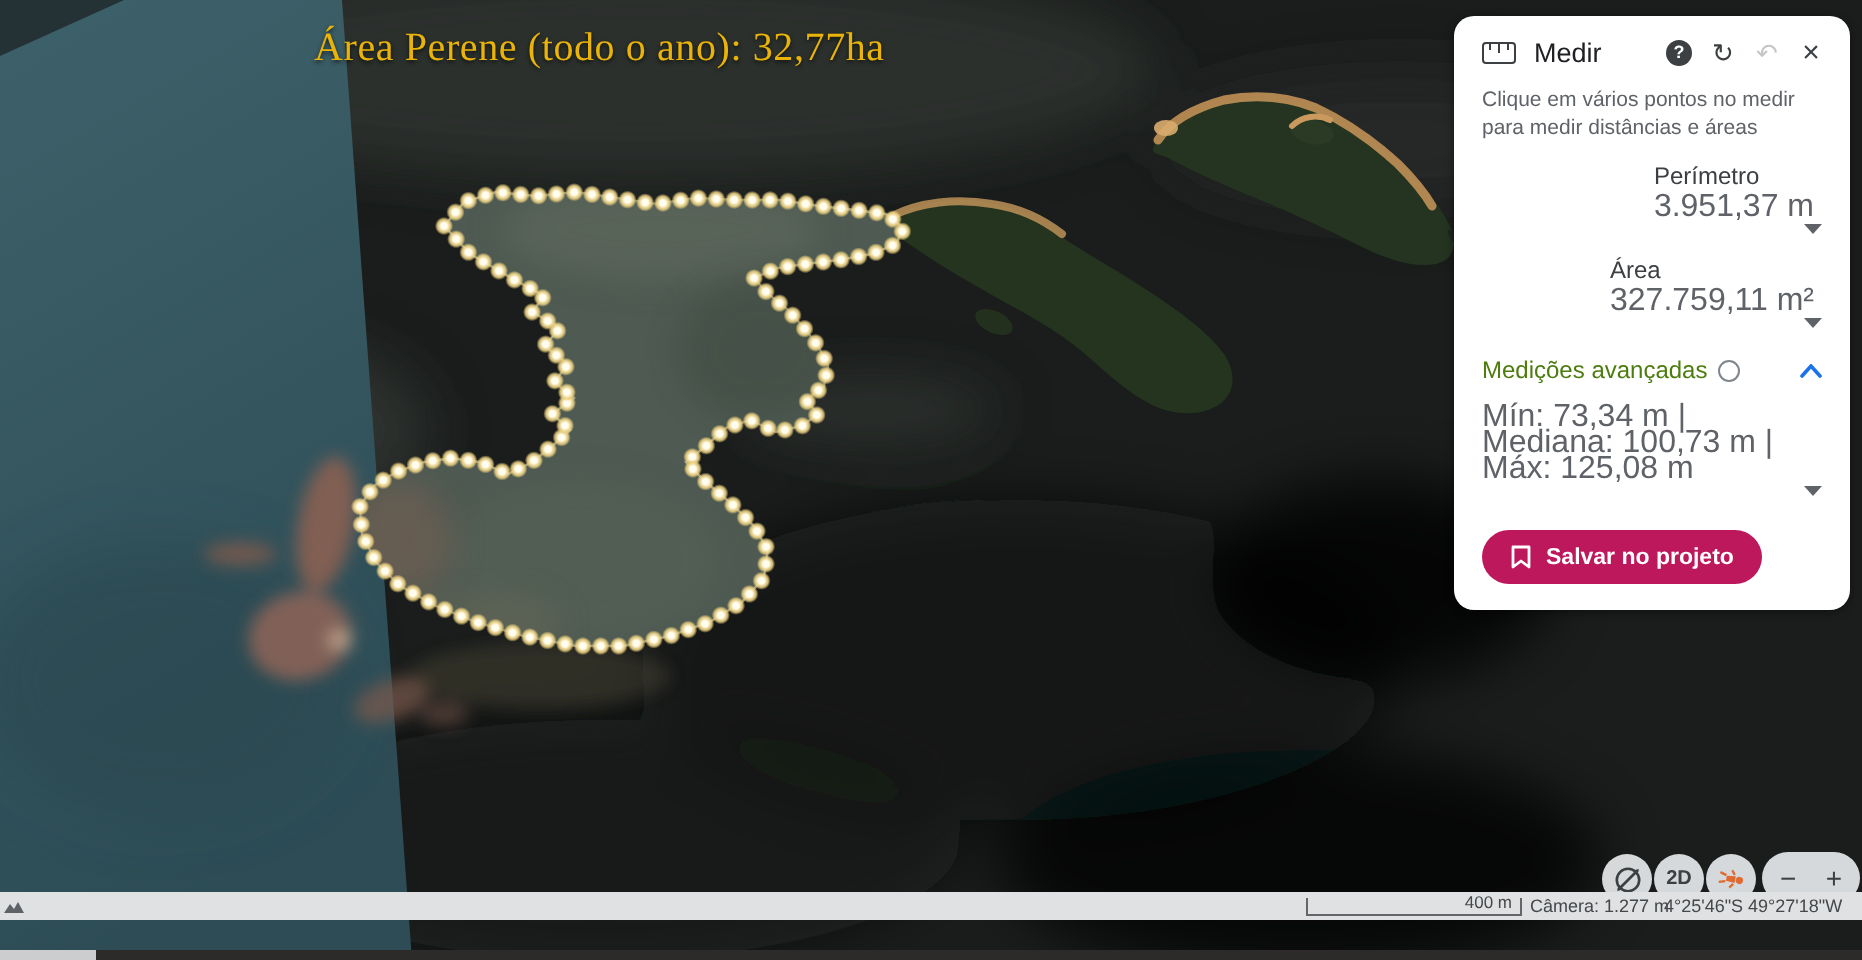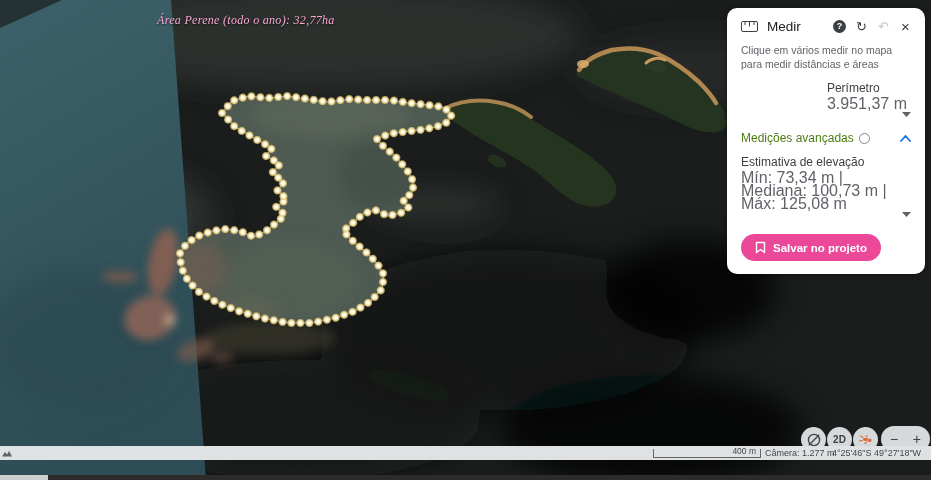--- a/index.html
+++ b/index.html
@@ -2,22 +2,22 @@
 <html><head>
 <meta charset="utf-8">
 <style>
   html,body{margin:0;padding:0;background:#000;}
   .stage{position:relative;width:931px;height:480px;overflow:hidden;
          background:#1a1d1c;font-family:"Liberation Sans",sans-serif;}
   .map-svg{position:absolute;left:0;top:0;}
 
   
   .map-label{position:absolute;left:157px;top:13px;
-    font-family:"Liberation Serif","DejaVu Serif",serif;font-size:12px;
-    color:#f9a8d4;text-shadow:0 1px 2px rgba(0,0,0,.65);letter-spacing:.3px;font-style:italic;}
+    font-family:"Liberation Serif","DejaVu Serif",serif;font-size:20px;
+    color:#eab308;text-shadow:0 1px 2px rgba(0,0,0,.65);letter-spacing:.3px;}
 
   
   .panel{position:absolute;top:8px;left:727px;width:198px;box-sizing:border-box;
     background:#fff;border-radius:10px;box-shadow:0 1px 4px rgba(0,0,0,.4);
     padding:11px 12px 13px 14px;color:#202124;}
   .panel-header{display:flex;align-items:center;margin-bottom:9px;justify-content:center;}
   .ruler-wrap{display:flex;align-items:center;margin-right:9px;}
   .panel-title{font-size:13.5px;color:#202124;flex:1;}
   .hicons{display:flex;align-items:center;gap:7px;}
   .hicon{width:15px;height:15px;display:flex;align-items:center;justify-content:center;
@@ -27,21 +27,21 @@
   .hicon.disabled{color:#c4c7c5;}
   .desc{font-size:10.5px;line-height:14px;color:#5f6368;margin-bottom:10px;padding-right:10px;}
   .metric{display:flex;align-items:flex-end;margin-bottom:9px;flex-direction:column;}
   .metric-text{flex:1;}
   .metric-label{font-size:12px;color:#3c4043;margin-bottom:2px;}
   .metric-value{font-size:16px;color:#5f6368;line-height:13px;padding-right:6px;}
   .caret{display:flex;align-items:center;padding:2px;cursor:pointer;}
   .advanced-row{display:flex;align-items:center;margin:12px 0 10px;cursor:pointer;}
   .advanced-label{font-size:12px;color:#4d7c0f;display:flex;align-items:center;gap:5px;flex:1;}
   .info-circle{width:9px;height:9px;border:1px solid #80868b;border-radius:50%;display:inline-block;}
-  .save-btn{display:inline-flex;align-items:center;gap:7px;background:#ec4899;color:#fff;
+  .save-btn{display:inline-flex;align-items:center;gap:7px;background:#be185d;color:#fff;
     font-size:11.5px;font-weight:bold;border:none;border-radius:15px;padding:7px 14px;
     margin-top:6px;cursor:pointer;font-family:"Liberation Sans",sans-serif;}
 
   
   .btn-circle{position:absolute;width:25px;height:25px;border-radius:50%;
     background:rgba(229,231,233,.93);display:flex;align-items:center;justify-content:center;
     color:#3c4043;cursor:pointer;}
   .btn-compass{left:801px;top:427px;}
   .btn-2d{left:827px;top:427px;font-size:10px;font-weight:bold;}
   .btn-pegman{left:853px;top:427px;}
@@ -427,50 +427,60 @@
         </span>
         <span class="hicon disabled">
           <span>↶</span>
         </span>
         <span class="hicon" style="font-size:15px;">
           <span>×</span>
         </span>
       </span>
     </div>
 
-    <div class="desc">Clique em vários medir no mapa para medir distâncias e áreas</div>
+    <div class="desc">Clique em vários pontos no medir para medir distâncias e áreas</div>
 
     <div class="metric">
       <span class="metric-text">
         <div class="metric-label">Perímetro</div>
         <div class="metric-value">3.951,37 m</div>
       </span>
       <span class="caret">
         <svg width="9" height="5" viewBox="0 0 9 5">
             <polygon points="0,0 9,0 4.5,5" fill="#5f6368"></polygon>
           </svg>
       </span>
     </div>
 
+    <div class="metric">
+      <span class="metric-text">
+        <div class="metric-label">Área</div>
+        <div class="metric-value">327.759,11 m²</div>
+      </span>
+      <span class="caret">
+        <svg width="9" height="5" viewBox="0 0 9 5">
+            <polygon points="0,0 9,0 4.5,5" fill="#5f6368"></polygon>
+          </svg>
+      </span>
+    </div>
 
     <div class="advanced-row">
       <span class="advanced-label">
         <span>Medições avançadas</span>
         <span class="info-circle"></span>
       </span>
       <span class="caret">
         <svg width="11" height="7" viewBox="0 0 11 7">
           <path d="M1,6 L5.5,1 L10,6" stroke="#1a73e8" stroke-width="1.8" fill="none" stroke-linecap="round"></path>
         </svg>
       </span>
     </div>
 
     <div class="metric">
       <span class="metric-text">
-        <div class="metric-label">Estimativa de elevação</div>
         <div class="metric-value">Mín: 73,34 m | Mediana: 100,73 m | Máx: 125,08 m</div>
       </span>
       <span class="caret">
         <svg width="9" height="5" viewBox="0 0 9 5">
             <polygon points="0,0 9,0 4.5,5" fill="#5f6368"></polygon>
           </svg>
       </span>
     </div>
 
     <button class="save-btn">

